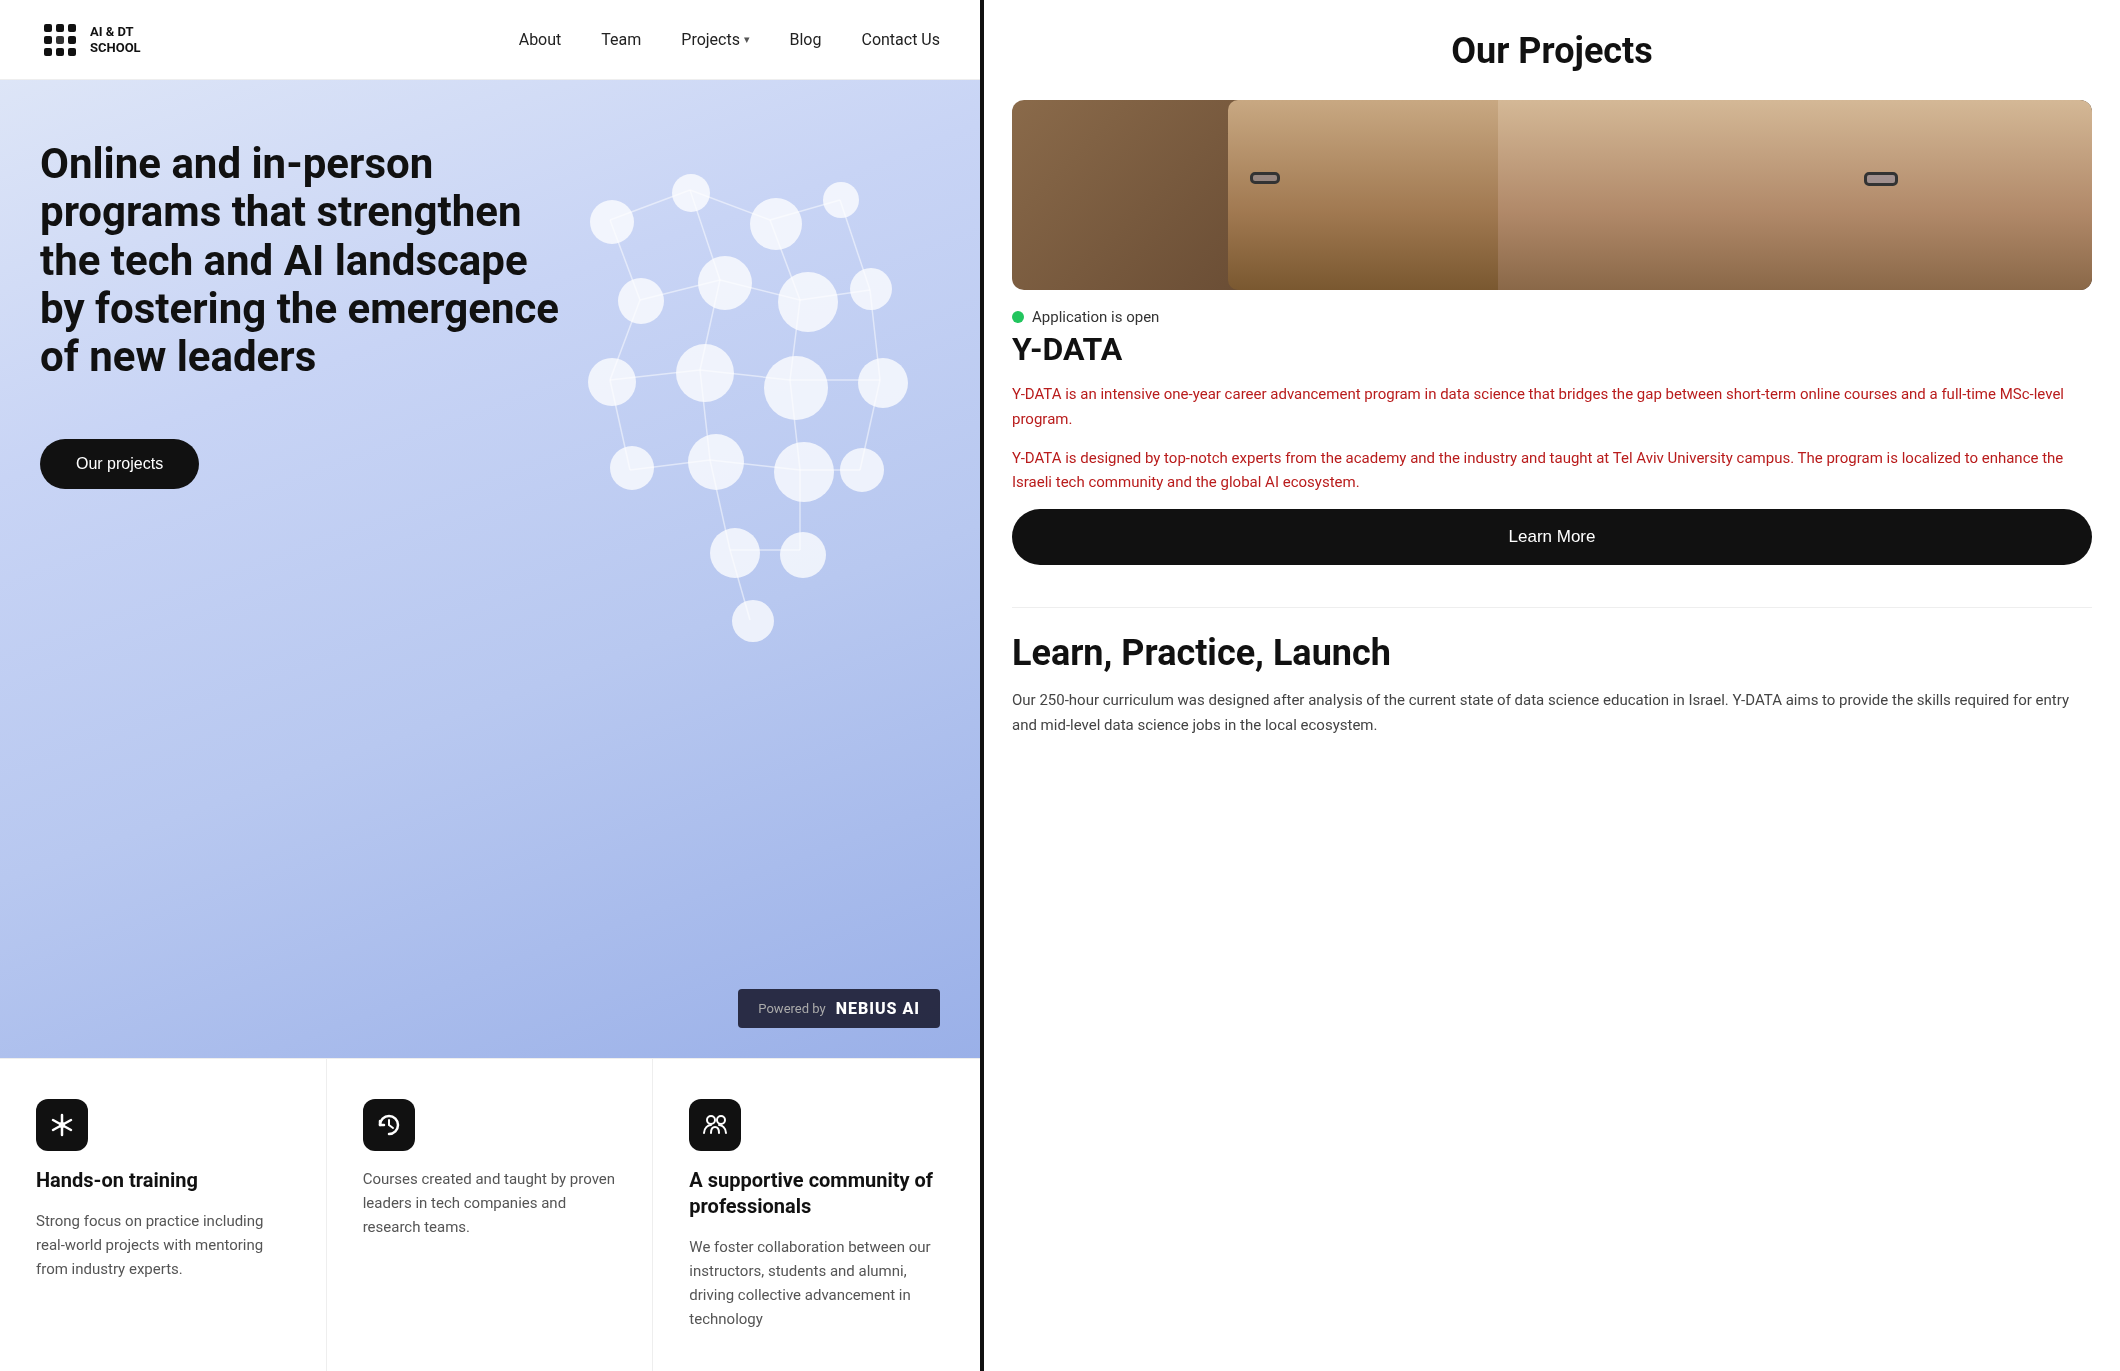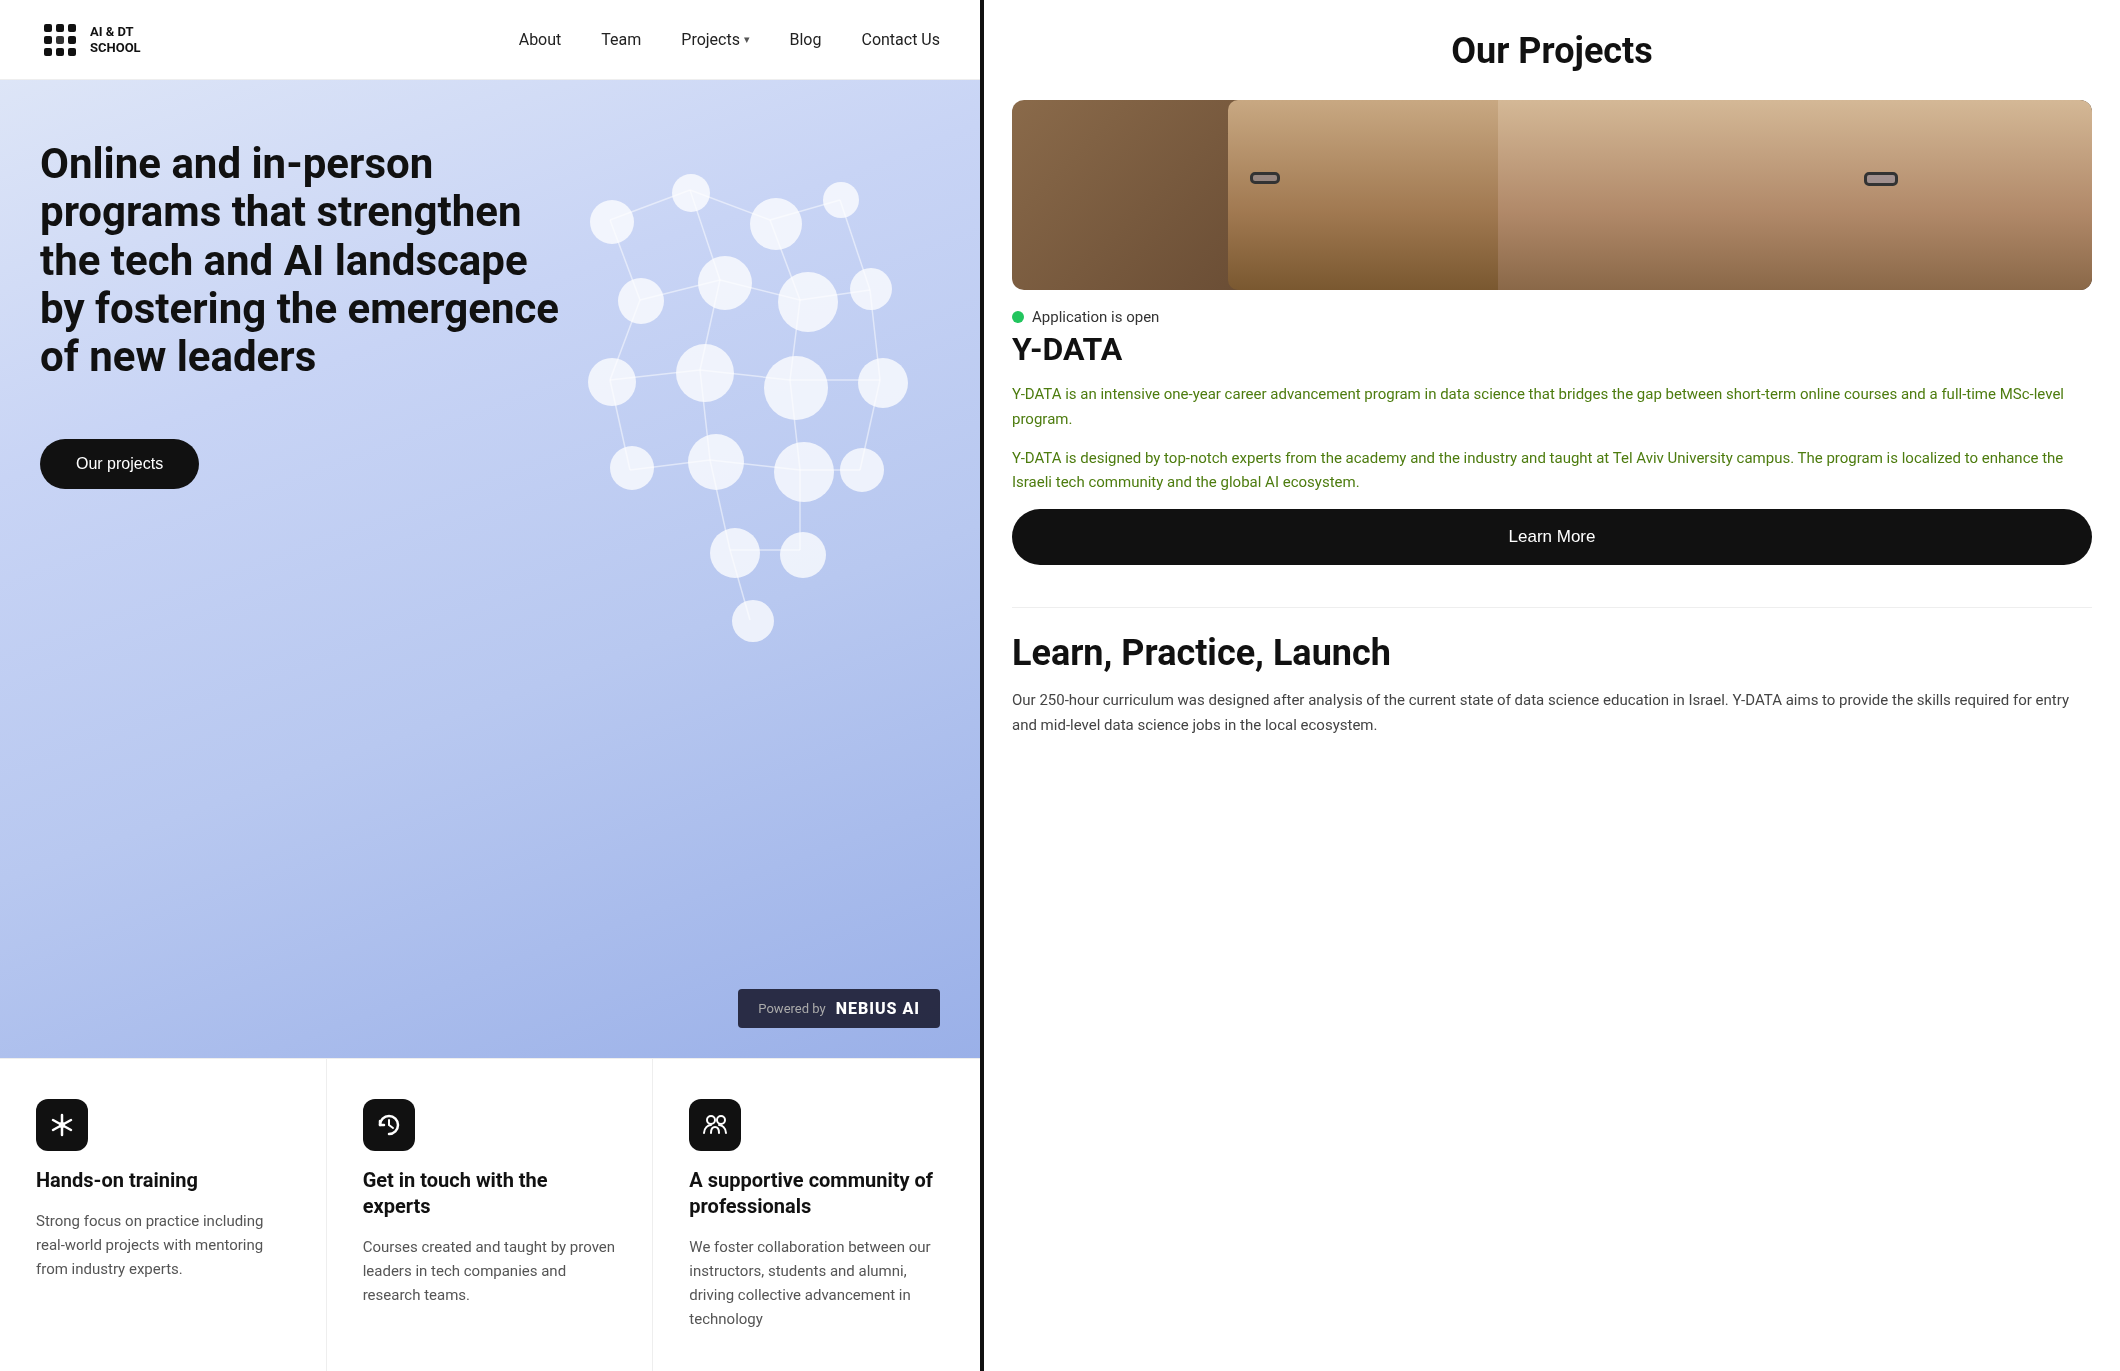--- a/index.html
+++ b/index.html
@@ -286,21 +286,21 @@
       color: #333;
     }
     .project-name {
       font-size: 32px;
       font-weight: 700;
       color: #111;
       margin-bottom: 14px;
     }
     .project-desc {
       font-size: 15px;
-      color: #4d7c0f;
+      color: #b91c1c;
       line-height: 1.65;
       margin-bottom: 14px;
     }
     .learn-more-btn {
       width: 100%;
       background: #111;
       color: #fff;
       border: none;
       border-radius: 50px;
       padding: 18px;
@@ -462,21 +462,20 @@
     </div>
 
     <div class="feature-card">
       <div class="feature-icon-box">
         <svg class="feature-icon-svg" viewBox="0 0 28 28" fill="none">
           <path d="M5 14 A9 9 0 1 1 14 23" stroke="#fff" stroke-width="2.5" stroke-linecap="round" fill="none"></path>
           <polyline points="5,10 5,14 9,14" stroke="#fff" stroke-width="2.5" stroke-linecap="round" stroke-linejoin="round" fill="none"></polyline>
           <path d="M14 9 L14 14 L18 17" stroke="#fff" stroke-width="2" stroke-linecap="round" fill="none"></path>
         </svg>
       </div>
-      <div class="feature-title">Get in touch with the experts</div>
       <div class="feature-desc">Courses created and taught by proven leaders in tech companies and research teams.</div>
     </div>
 
     <div class="feature-card">
       <div class="feature-icon-box">
         <svg class="feature-icon-svg" viewBox="0 0 28 28" fill="none">
           <circle cx="10" cy="9" r="4" stroke="#fff" stroke-width="2" fill="none"></circle>
           <path d="M3 22 C3 17 7 14 10 14" stroke="#fff" stroke-width="2" stroke-linecap="round" fill="none"></path>
           <circle cx="20" cy="9" r="4" stroke="#fff" stroke-width="2" fill="none"></circle>
           <path d="M25 22 C25 17 21 14 18 14" stroke="#fff" stroke-width="2" stroke-linecap="round" fill="none"></path>

